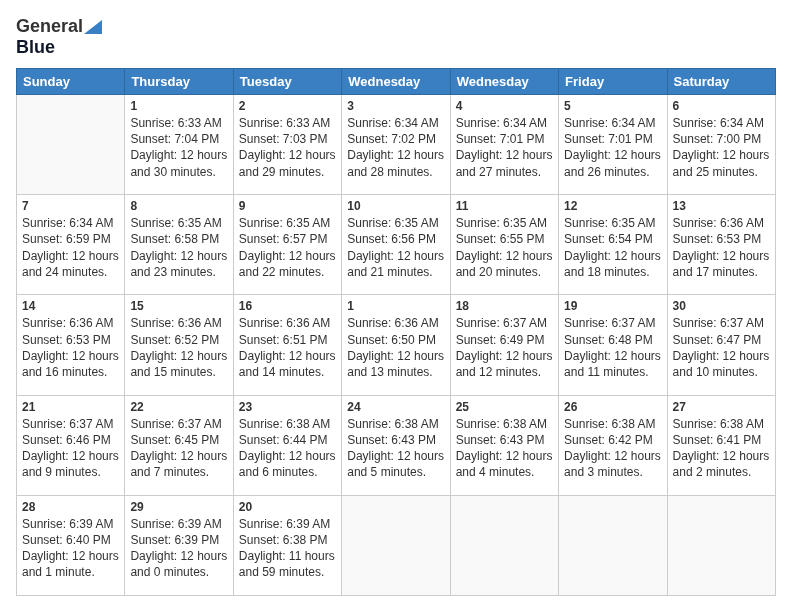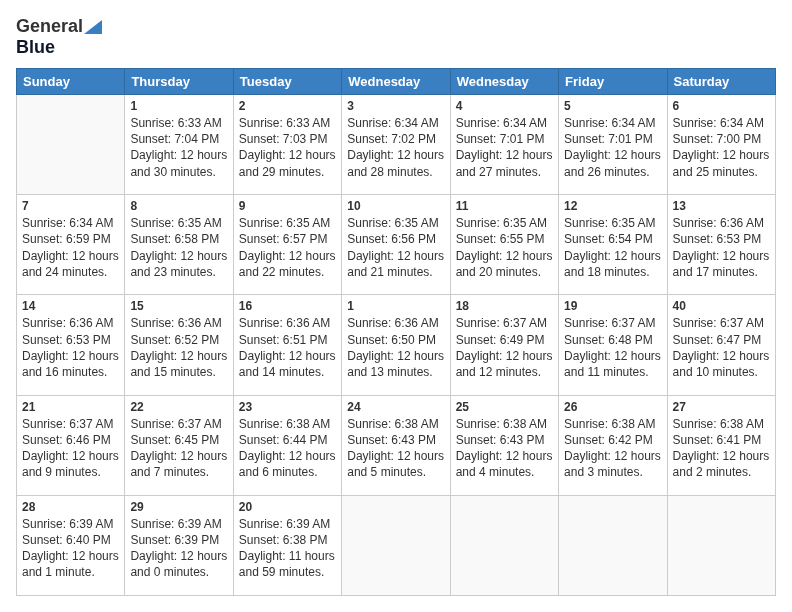--- a/index.html
+++ b/index.html
@@ -249,21 +249,21 @@
 and 12 minutes.</div>
           </td>
           <td>
             <span class="day-num">19</span>
             <div class="cell-text" style="white-space: pre-line;">Sunrise: 6:37 AM
 Sunset: 6:48 PM
 Daylight: 12 hours
 and 11 minutes.</div>
           </td>
           <td>
-            <span class="day-num">40</span>
+            <span class="day-num">30</span>
             <div class="cell-text" style="white-space: pre-line;">Sunrise: 6:37 AM
 Sunset: 6:47 PM
 Daylight: 12 hours
 and 10 minutes.</div>
           </td>
         </tr>
         <tr>
           <td>
             <span class="day-num">21</span>
             <div class="cell-text" style="white-space: pre-line;">Sunrise: 6:37 AM

